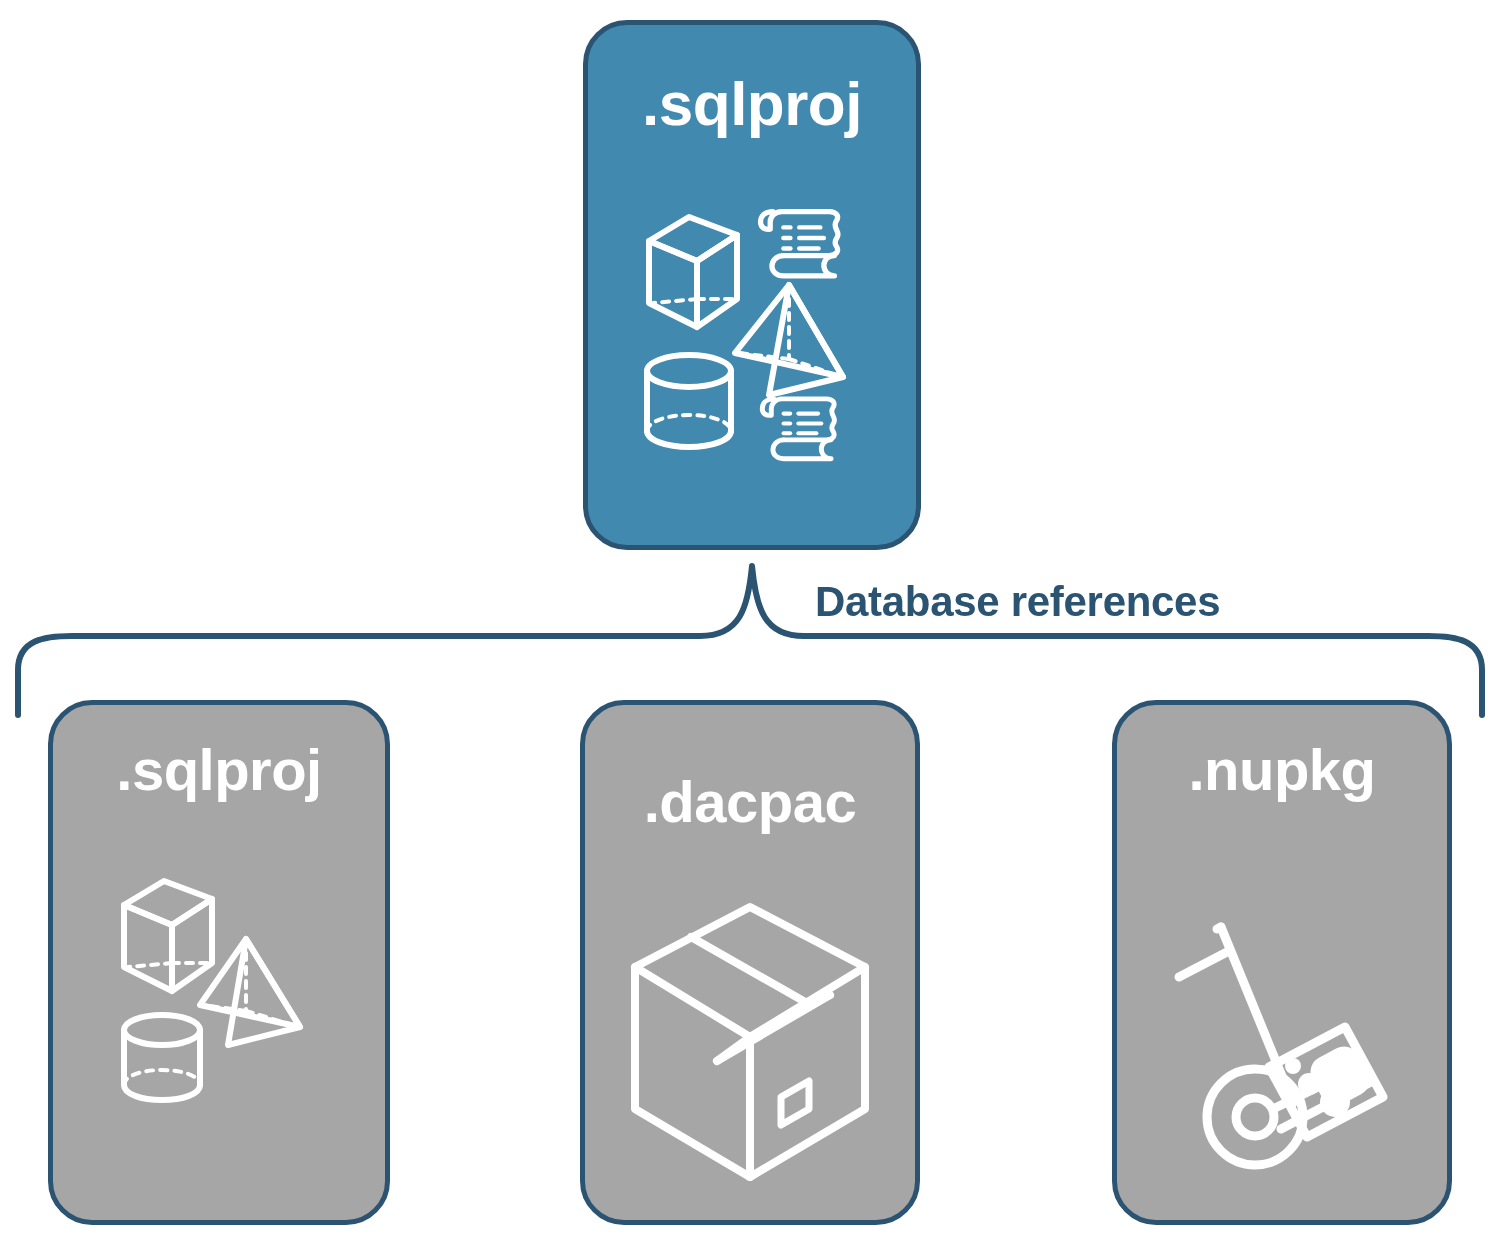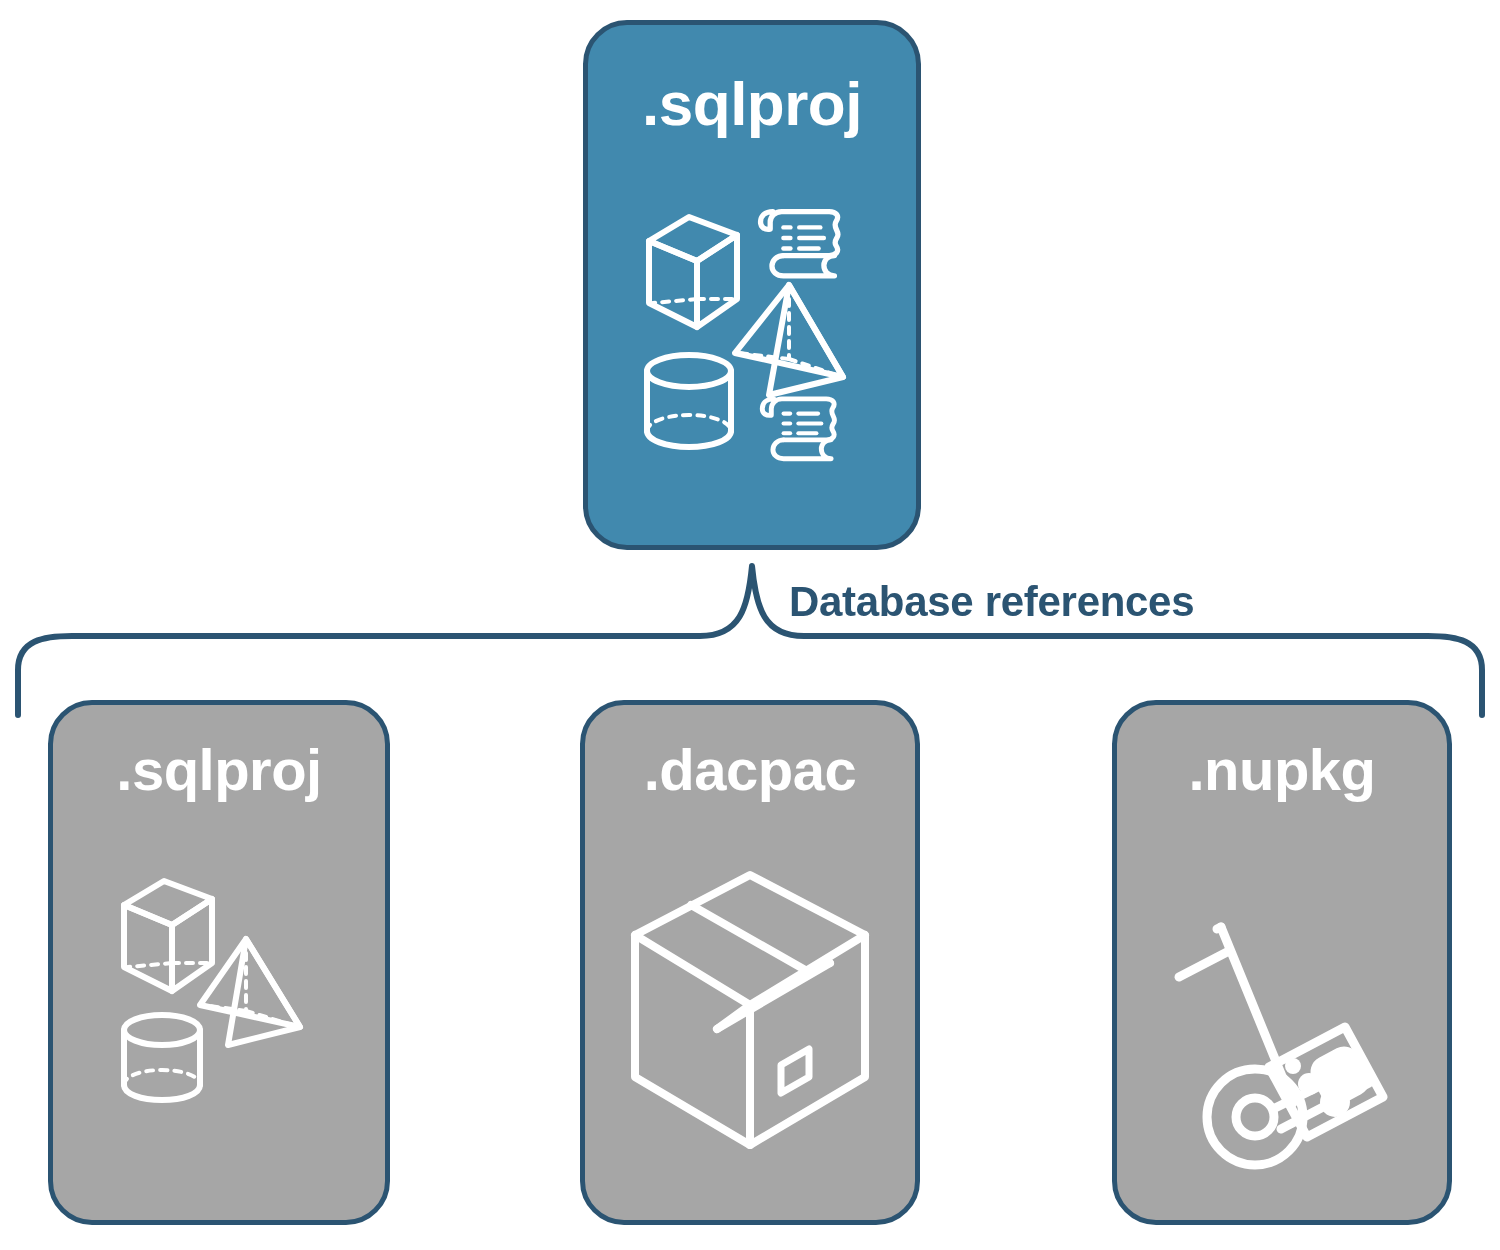--- a/index.html
+++ b/index.html
@@ -57,21 +57,21 @@
   #card-root .art {
     position: relative;
     width: 230px;
     height: 280px;
     margin-top: 18px;
   }
 
   
   .card.bottom { top: 700px; height: 525px; }
   #card-sqlproj { left: 48px;   width: 342px; }
-  #card-dacpac  { left: 580px;  width: 340px; }
+  #card-dacpac  { left: 580px;  width: 340px; justify-content: center; }
   #card-nupkg   { left: 1112px; width: 340px; }
 
   .card.bottom .card-title {
     font-size: 58px;
     margin-top: 36px;
   }
   .card.bottom .art {
     position: relative;
     margin-top: 22px;
   }
@@ -82,21 +82,21 @@
     left: 0;
     top: 548px;
     width: 1500px;
     height: 180px;
     pointer-events: none;
   }
 
   
   #bracket-label {
     position: absolute;
-    left: 789px;
+    left: 815px;
     top: 578px;
     color: #2B5472;
     font-size: 42px;
     font-weight: bold;
     letter-spacing: -0.3px;
     white-space: nowrap;
     user-select: none;
   }
 
   svg { display: block; overflow: visible; }

